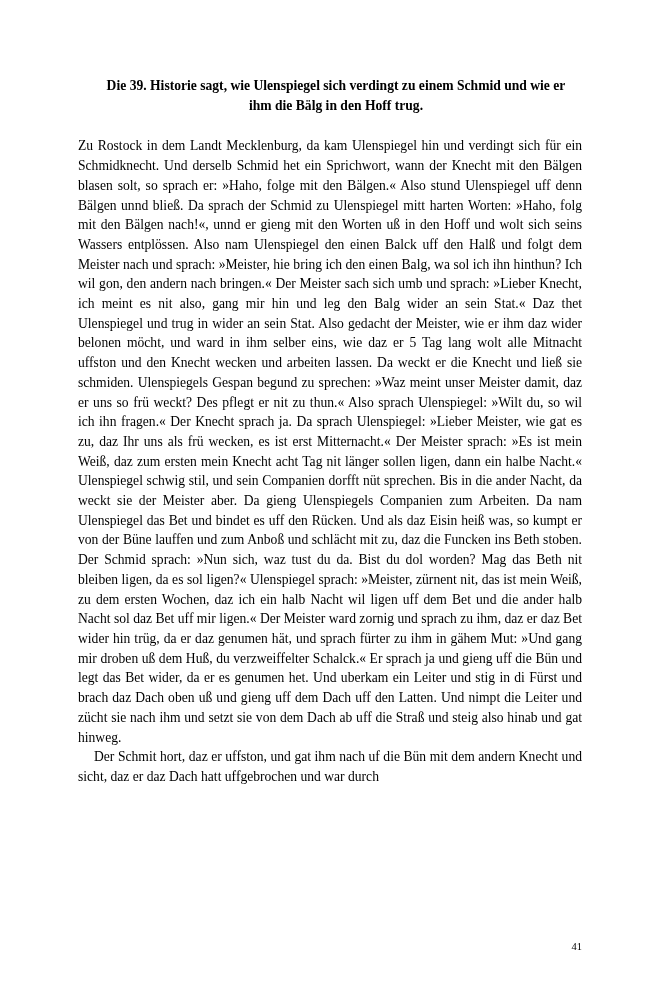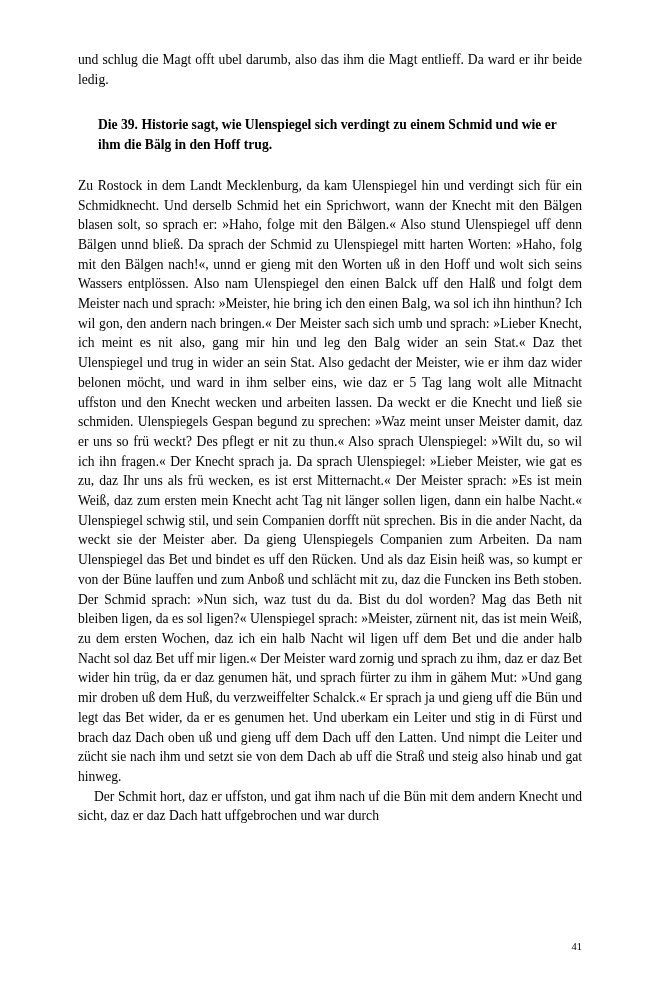--- a/index.html
+++ b/index.html
@@ -32,20 +32,21 @@
     margin: 0;
     hyphens: manual;
   }
   .para-top {
     margin-bottom: 0;
   }
   .heading {
     font-size: 13.6px;
     line-height: 19.7px;
     font-weight: bold;
+    text-align: center;
     margin: 26px 8px 21px 20px;
   }
   .body-first {
     text-indent: 0;
     margin-top: 8px;
   }
   .indent {
     text-indent: 16px;
   }
   .pagenum {
@@ -55,21 +56,20 @@
     font-size: 10.5px;
     font-family: "Liberation Serif", serif;
     text-align: right;
   }
 </style>
 </head>
 <body>
 
 <div class="page">
 
-  <p class="para para-top">und schlug die Magt offt ubel darumb, also das ihm die Magt entlieff. Da ward er ihr beide ledig.</p>
 
   <h2 class="heading">Die 39. Historie sagt, wie Ulenspiegel sich verdingt zu einem Schmid und wie er ihm die Bälg in den Hoff trug.</h2>
 
   <p class="para body-first">Zu Rostock in dem Landt Mecklenburg, da kam Ulenspiegel hin und verdingt sich für ein Schmidknecht. Und derselb Schmid het ein Sprichwort, wann der Knecht mit den Bälgen blasen solt, so sprach er: »Haho, folge mit den Bälgen.« Also stund Ulenspiegel uff denn Bälgen unnd bließ. Da sprach der Schmid zu Ulenspiegel mitt harten Worten: »Haho, folg mit den Bälgen nach!«, unnd er gieng mit den Worten uß in den Hoff und wolt sich seins Wassers entplössen. Also nam Ulenspiegel den einen Balck uff den Halß und folgt dem Meister nach und sprach: »Meister, hie bring ich den einen Balg, wa sol ich ihn hinthun? Ich wil gon, den andern nach bringen.« Der Meister sach sich umb und sprach: »Lieber Knecht, ich meint es nit also, gang mir hin und leg den Balg wider an sein Stat.« Daz thet Ulenspiegel und trug in wider an sein Stat. Also gedacht der Meister, wie er ihm daz wider belonen möcht, und ward in ihm selber eins, wie daz er 5 Tag lang wolt alle Mitnacht uffston und den Knecht wecken und arbeiten lassen. Da weckt er die Knecht und ließ sie schmiden. Ulenspiegels Gespan begund zu sprechen: »Waz meint unser Meister damit, daz er uns so frü weckt? Des pflegt er nit zu thun.« Also sprach Ulenspiegel: »Wilt du, so wil ich ihn fragen.« Der Knecht sprach ja. Da sprach Ulenspiegel: »Lieber Meister, wie gat es zu, daz Ihr uns als frü wecken, es ist erst Mitternacht.« Der Meister sprach: »Es ist mein Weiß, daz zum ersten mein Knecht acht Tag nit länger sollen ligen, dann ein halbe Nacht.« Ulenspiegel schwig stil, und sein Companien dorfft nüt sprechen. Bis in die ander Nacht, da weckt sie der Meister aber. Da gieng Ulenspiegels Companien zum Arbeiten. Da nam Ulenspiegel das Bet und bindet es uff den Rücken. Und als daz Eisin heiß was, so kumpt er von der Büne lauffen und zum Anboß und schlächt mit zu, daz die Funcken ins Beth stoben. Der Schmid sprach: »Nun sich, waz tust du da. Bist du dol worden? Mag das Beth nit bleiben ligen, da es sol ligen?« Ulenspiegel sprach: »Meister, zürnent nit, das ist mein Weiß, zu dem ersten Wochen, daz ich ein halb Nacht wil ligen uff dem Bet und die ander halb Nacht sol daz Bet uff mir ligen.« Der Meister ward zornig und sprach zu ihm, daz er daz Bet wider hin trüg, da er daz genumen hät, und sprach fürter zu ihm in gähem Mut: »Und gang mir droben uß dem Huß, du verzweiffelter Schalck.« Er sprach ja und gieng uff die Bün und legt das Bet wider, da er es genumen het. Und uberkam ein Leiter und stig in di Fürst und brach daz Dach oben uß und gieng uff dem Dach uff den Latten. Und nimpt die Leiter und zücht sie nach ihm und setzt sie von dem Dach ab uff die Straß und steig also hinab und gat hinweg.</p>
 
   <p class="para indent">Der Schmit hort, daz er uffston, und gat ihm nach uf die Bün mit dem andern Knecht und sicht, daz er daz Dach hatt uffgebrochen und war durch</p>
 
   <div class="pagenum">41</div>
 </div>
 

